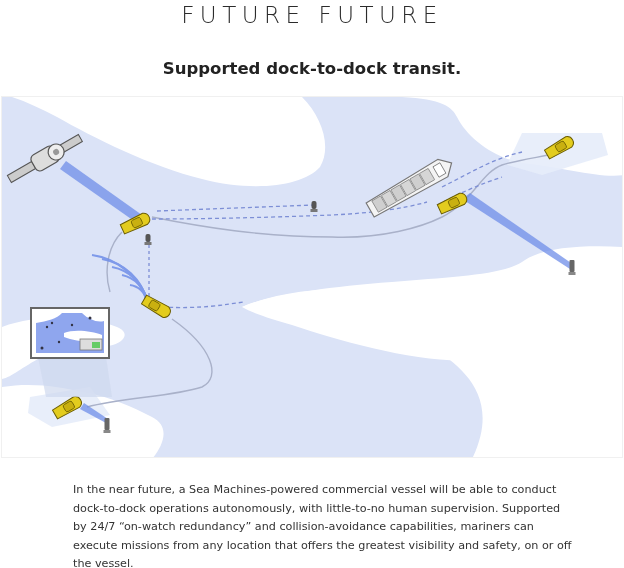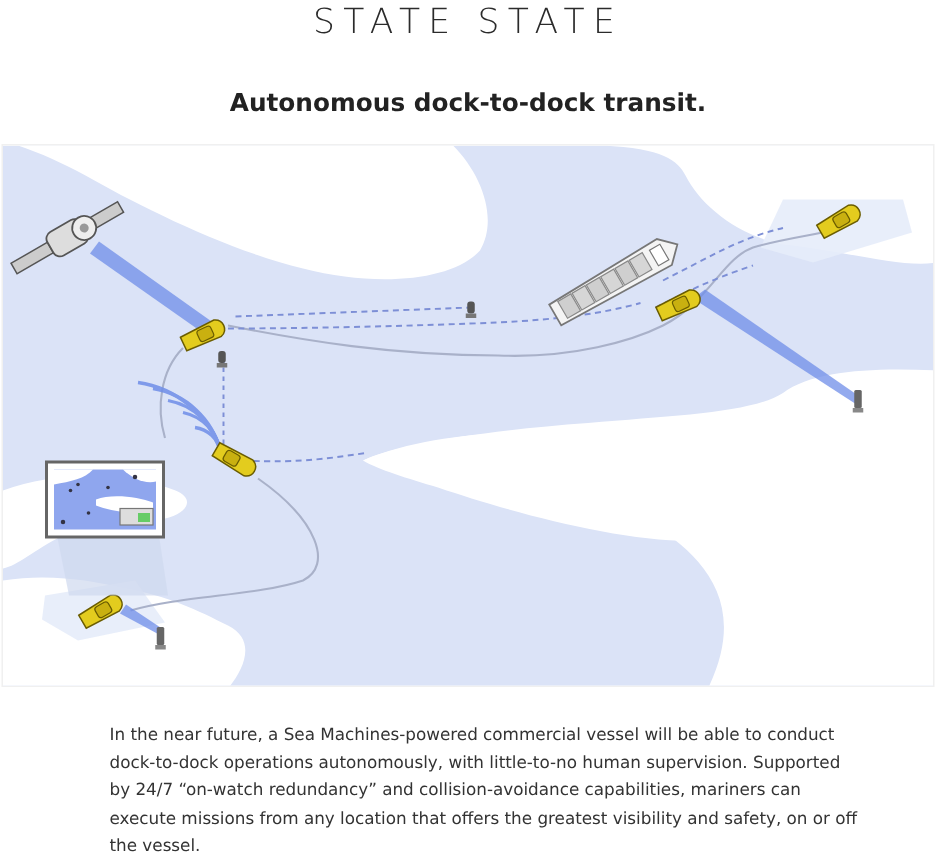--- a/index.html
+++ b/index.html
@@ -6,22 +6,22 @@
   body { width: 624px; height: 568px; position: relative; overflow: hidden; font-family: "DejaVu Sans", "Liberation Sans", sans-serif; color: #222; }
   .eyebrow { position: absolute; top: 2px; left: 0; width: 624px; text-align: center; font-size: 23px; letter-spacing: 5.5px; font-weight: 300; color: #2b2b2b; font-family: "DejaVu Sans", sans-serif; }
   .subtitle { position: absolute; top: 59px; left: 0; width: 624px; text-align: center; font-size: 16.5px; font-weight: bold; color: #222; }
   .figure { position: absolute; top: 96px; left: 1px; width: 622px; height: 362px; border: 1px solid #f0f0f0; box-sizing: border-box; overflow: hidden; }
   .figure svg { display: block; }
   .body-text { position: absolute; top: 481px; left: 73px; width: 500px; font-size: 11.2px; line-height: 18.5px; color: #333; }
 </style>
 </head>
 <body>
 
-<div class="eyebrow">STATE STATE</div>
-<div class="subtitle">Autonomous dock-to-dock transit.</div>
+<div class="eyebrow">FUTURE FUTURE</div>
+<div class="subtitle">Supported dock-to-dock transit.</div>
 
 <div class="figure">
   <svg width="622" height="362" viewBox="0 0 622 362" xmlns="http://www.w3.org/2000/svg">
 
     <rect x="0" y="0" width="622" height="362" fill="#dbe3f7"></rect>
 
     <g fill="#ffffff">
 
       <path d="M10,0 L300,0 C320,20 330,50 318,70 C300,90 250,95 200,82 C150,70 90,40 55,20 C40,12 25,5 10,0 Z"></path>
 

